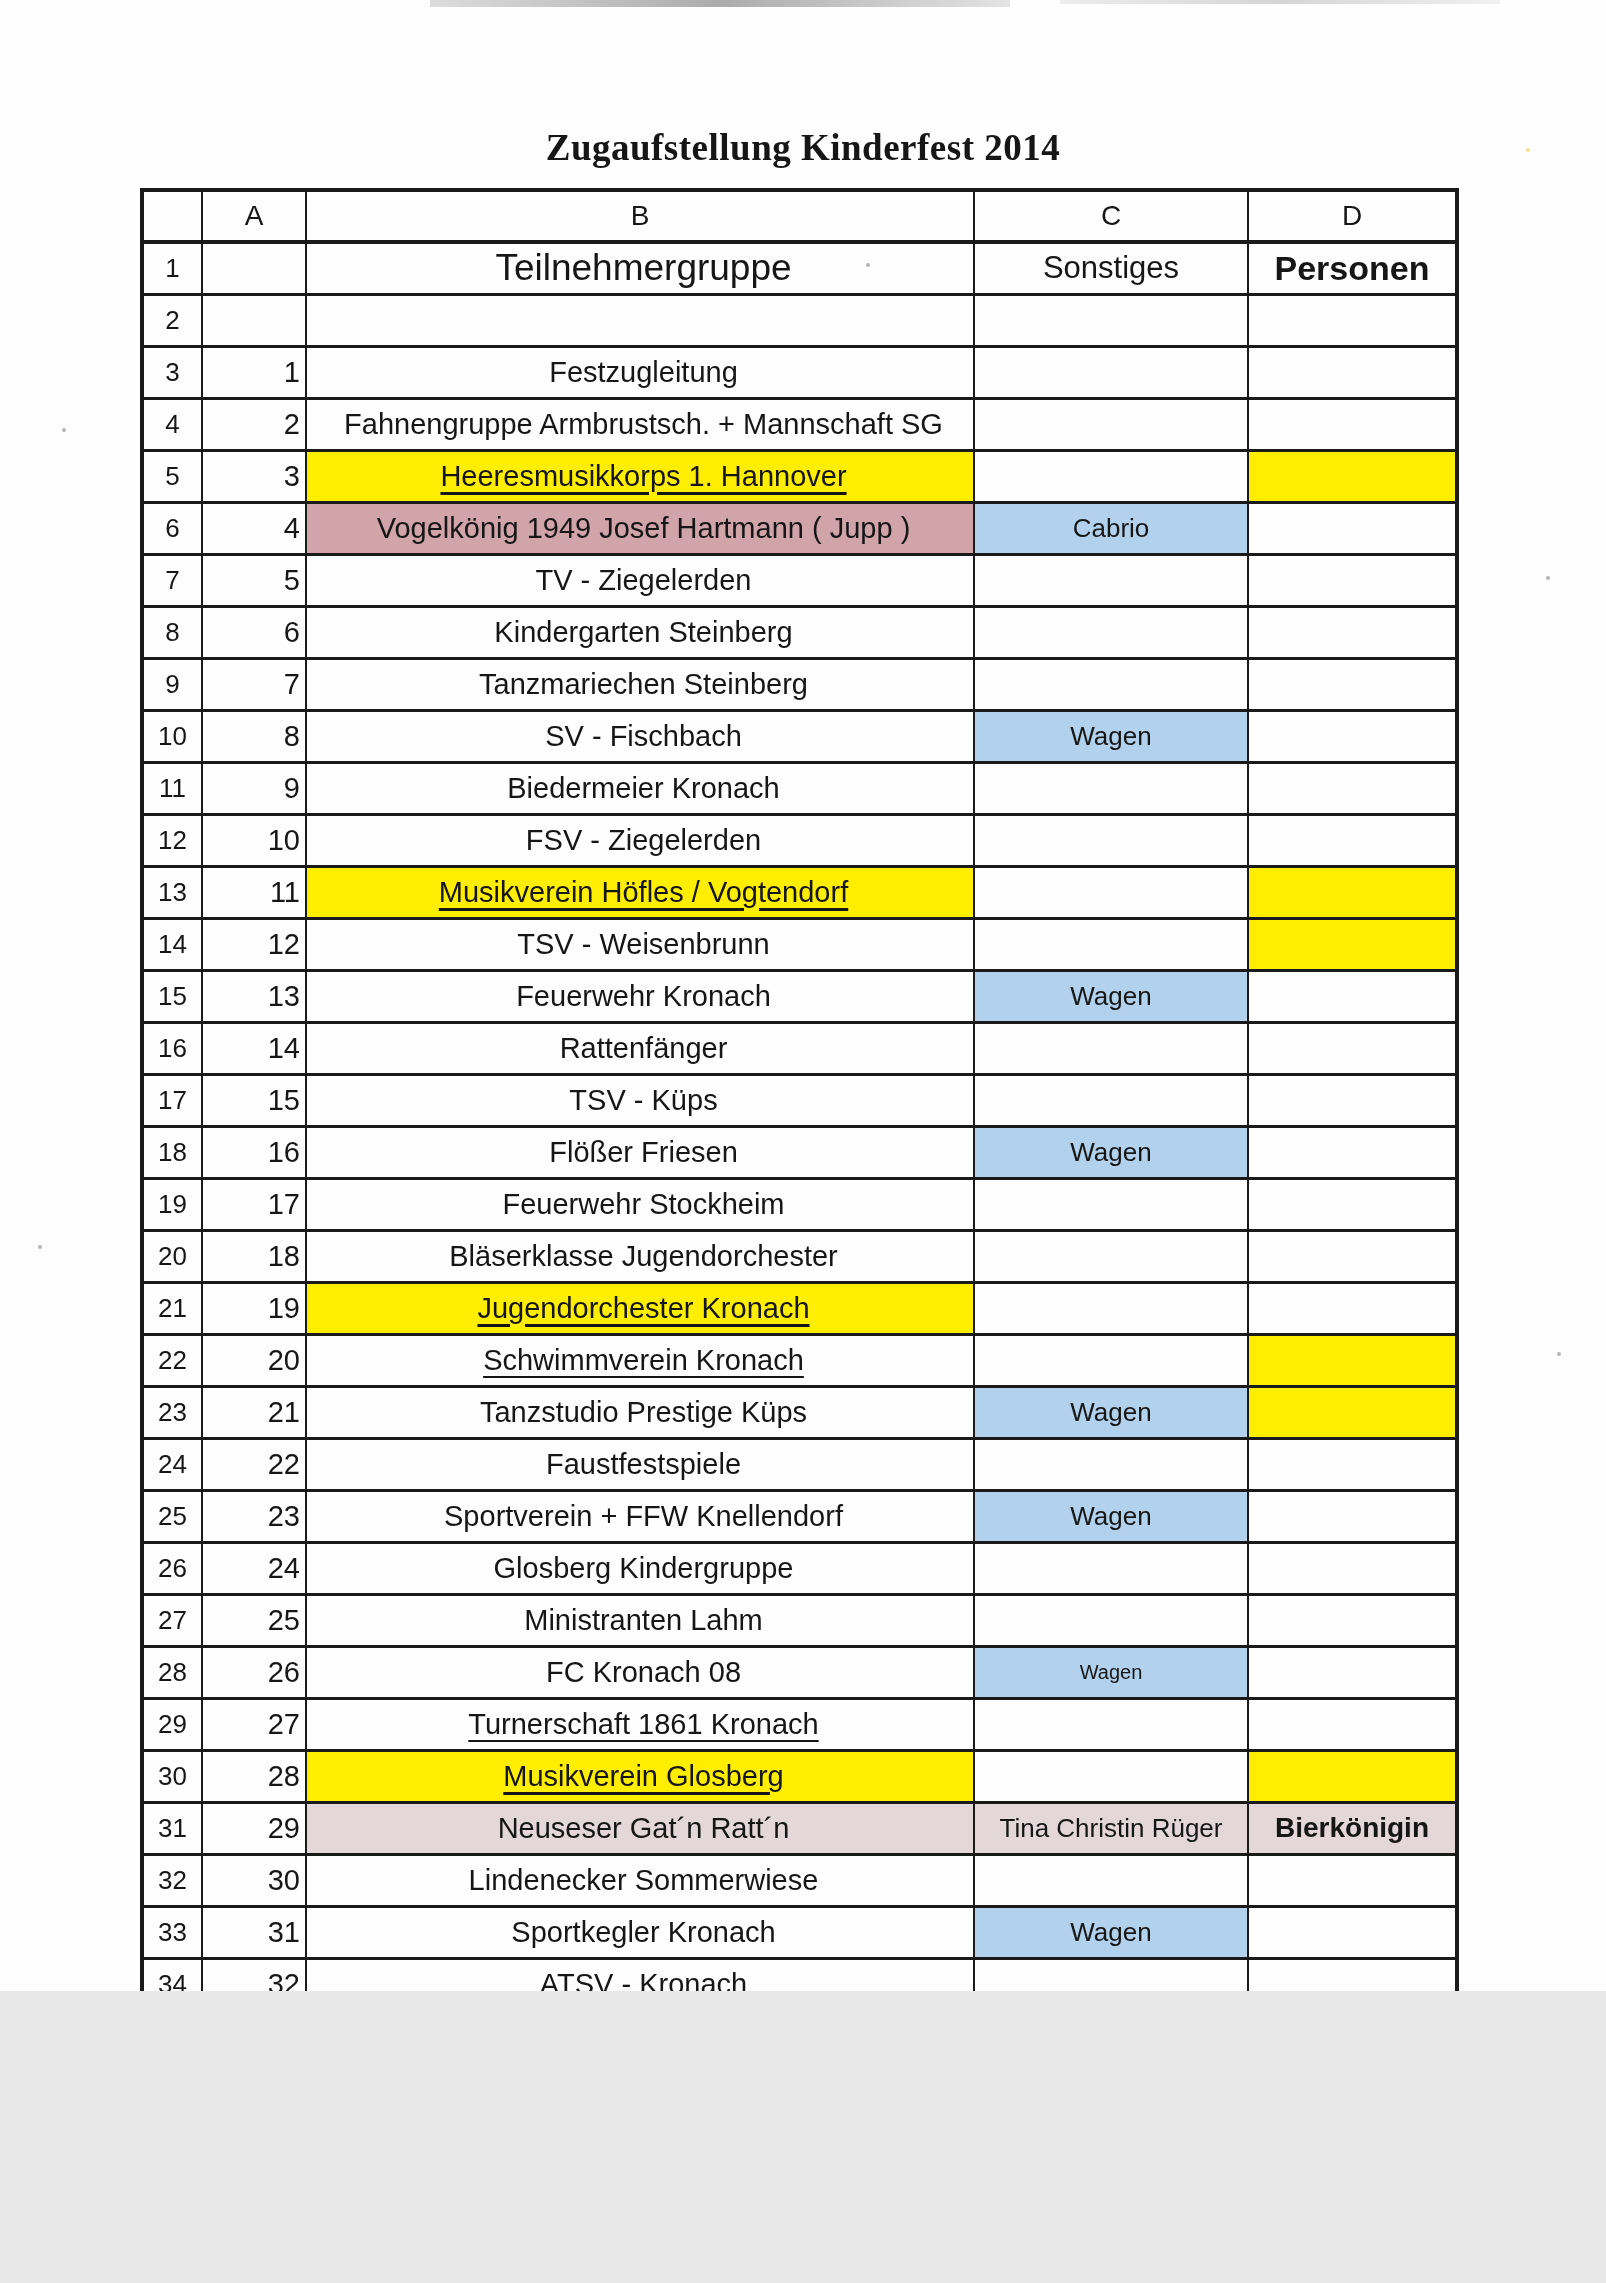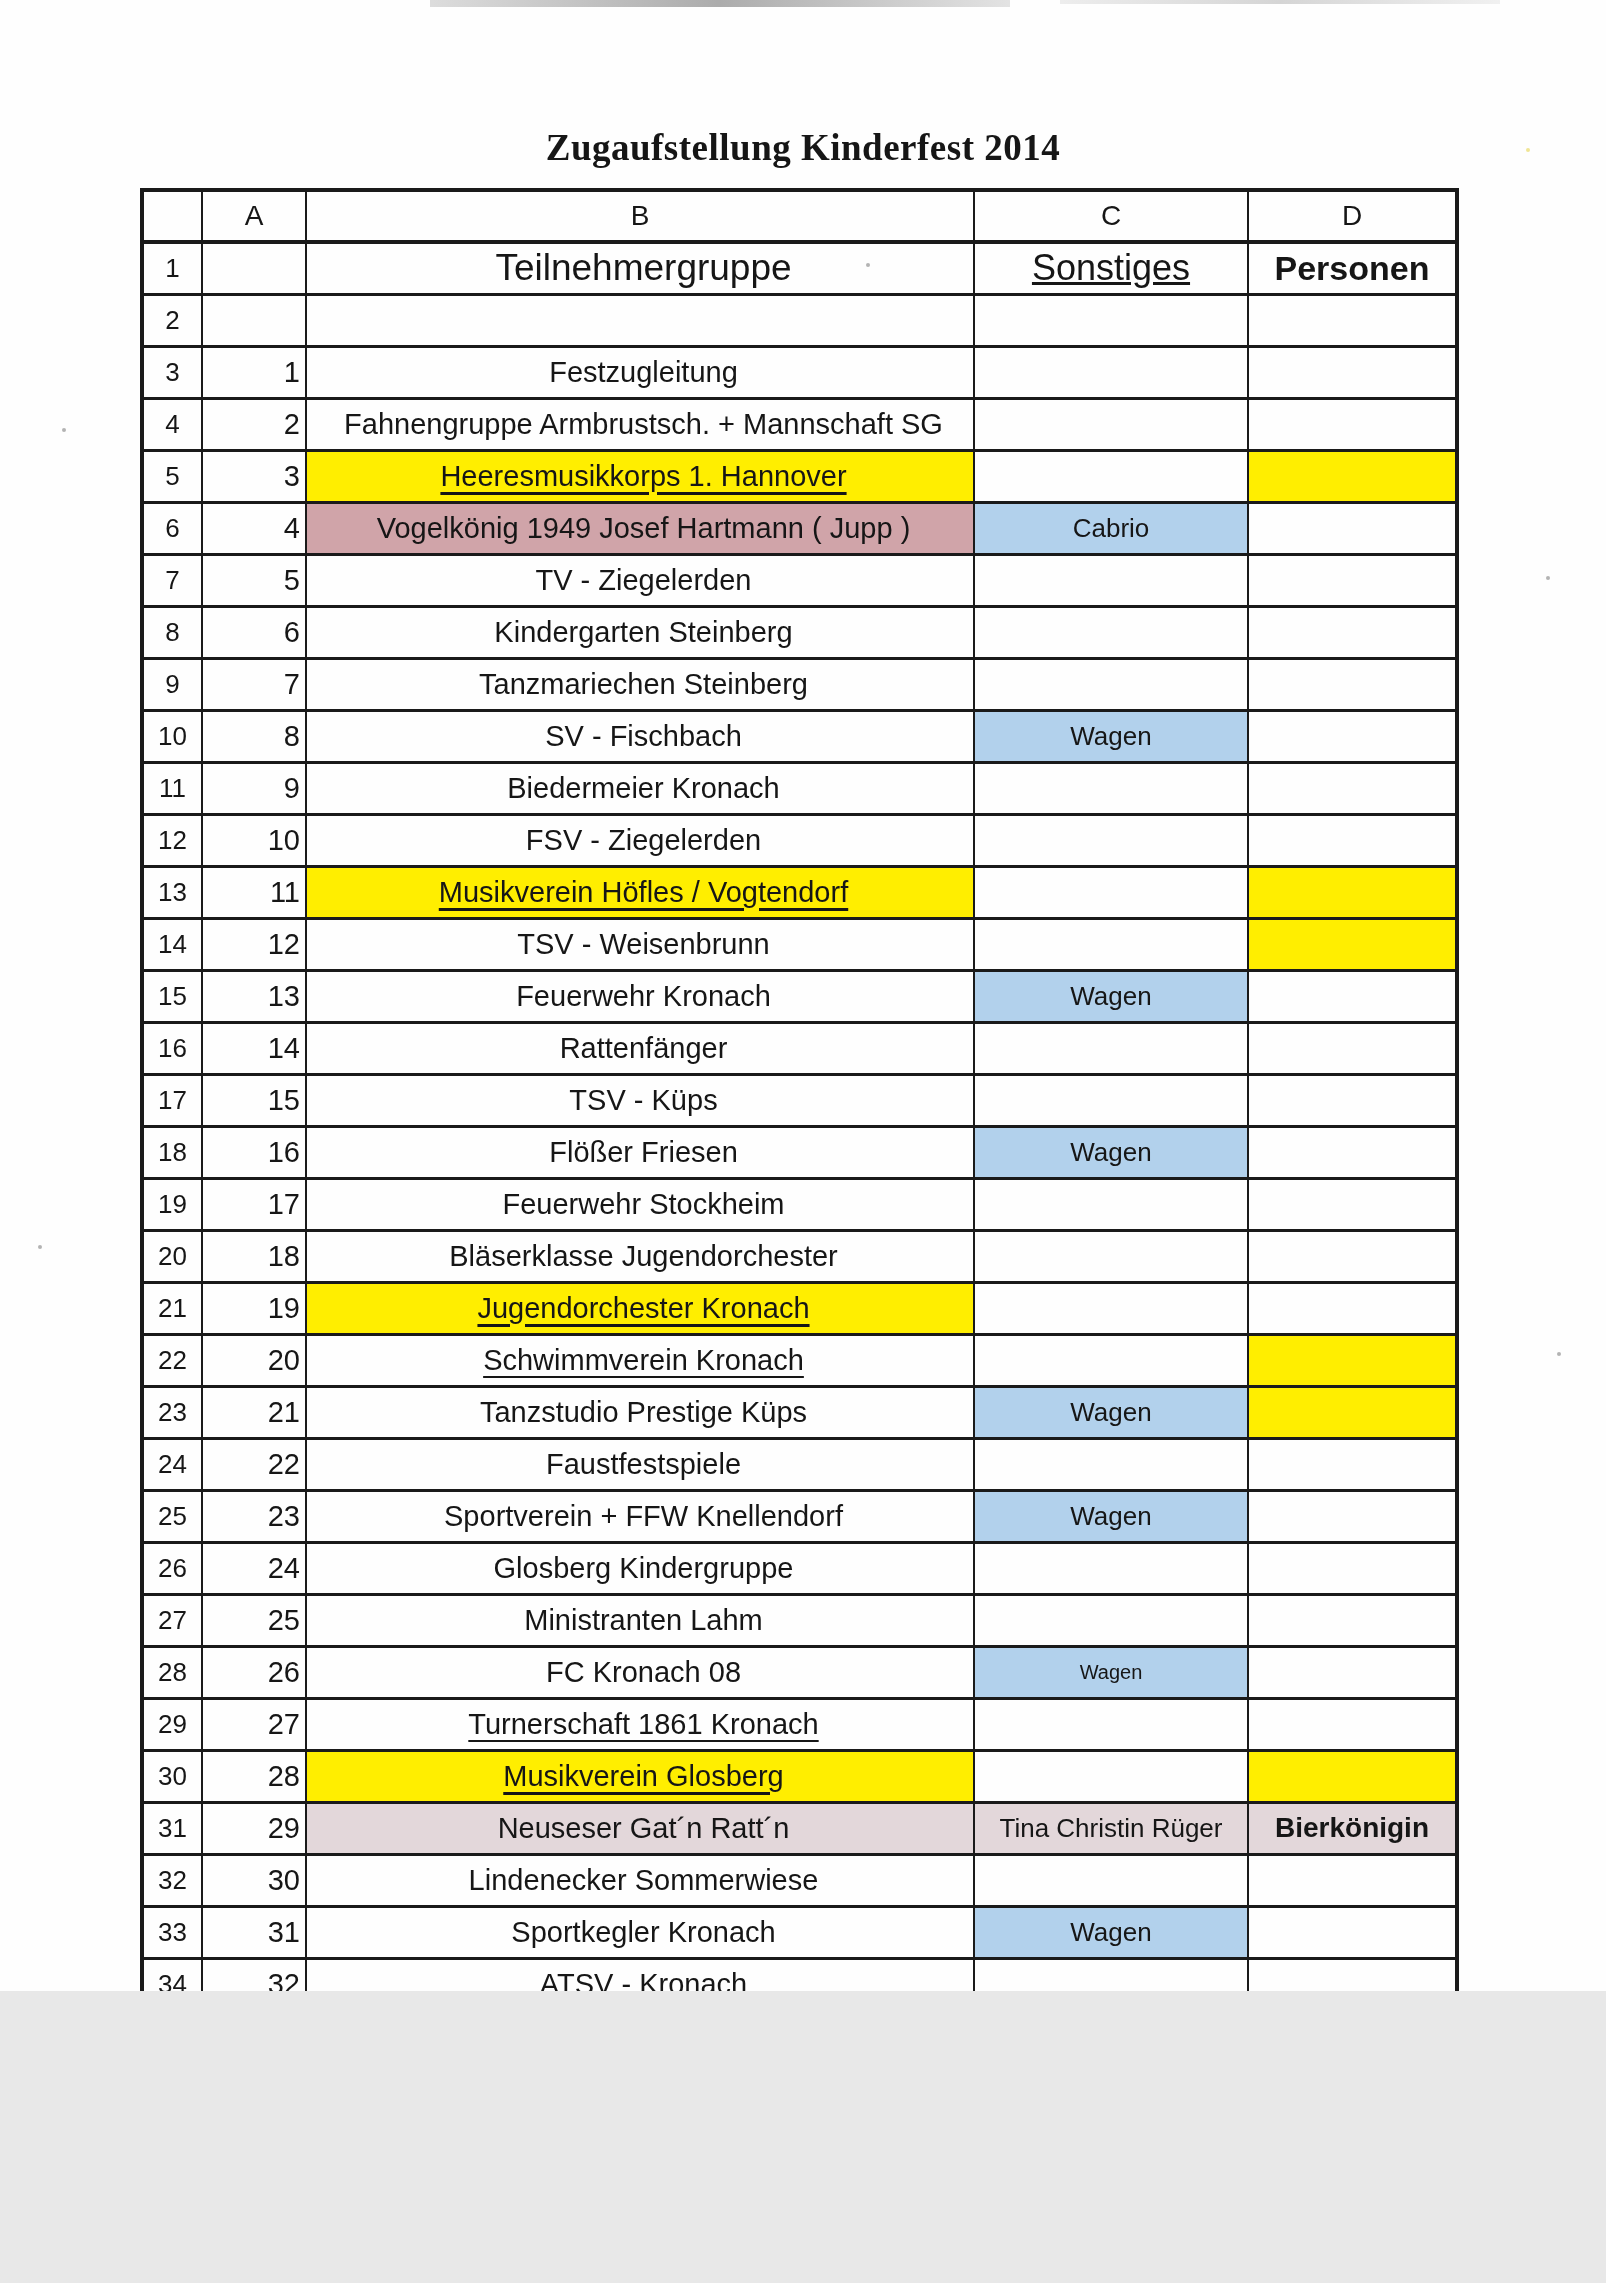--- a/index.html
+++ b/index.html
@@ -52,21 +52,21 @@
   .col-letter { font-size: 28px; text-align: center; }
   .rownum     { font-size: 26px; text-align: center; }
   .nr         { font-size: 29px; text-align: right; padding-right: 5px !important; }
   .group      { font-size: 29px; text-align: center;  padding-left: 7px !important; }
   .ctext      { font-size: 26px; text-align: center; }
   .dtext      { font-size: 26px; text-align: center; }
   .ctext.small{ font-size: 20px; }
   .bold       { font-weight: bold; font-size: 28px; }
 
   .head .group { font-size: 37px; }
-  .head .ctext { font-size: 36px; text-align: center; text-decoration: underline; }
+  .head .ctext { font-size: 31px; text-align: center; }
   .head .dtext { font-size: 34px; font-weight: bold; text-align: center; }
 
   .bold-underline {
     font-weight: normal;
     text-decoration: underline;
     text-decoration-thickness: 3px;
     text-underline-offset: 6px;
   }
   .underline {
     text-decoration: underline;

